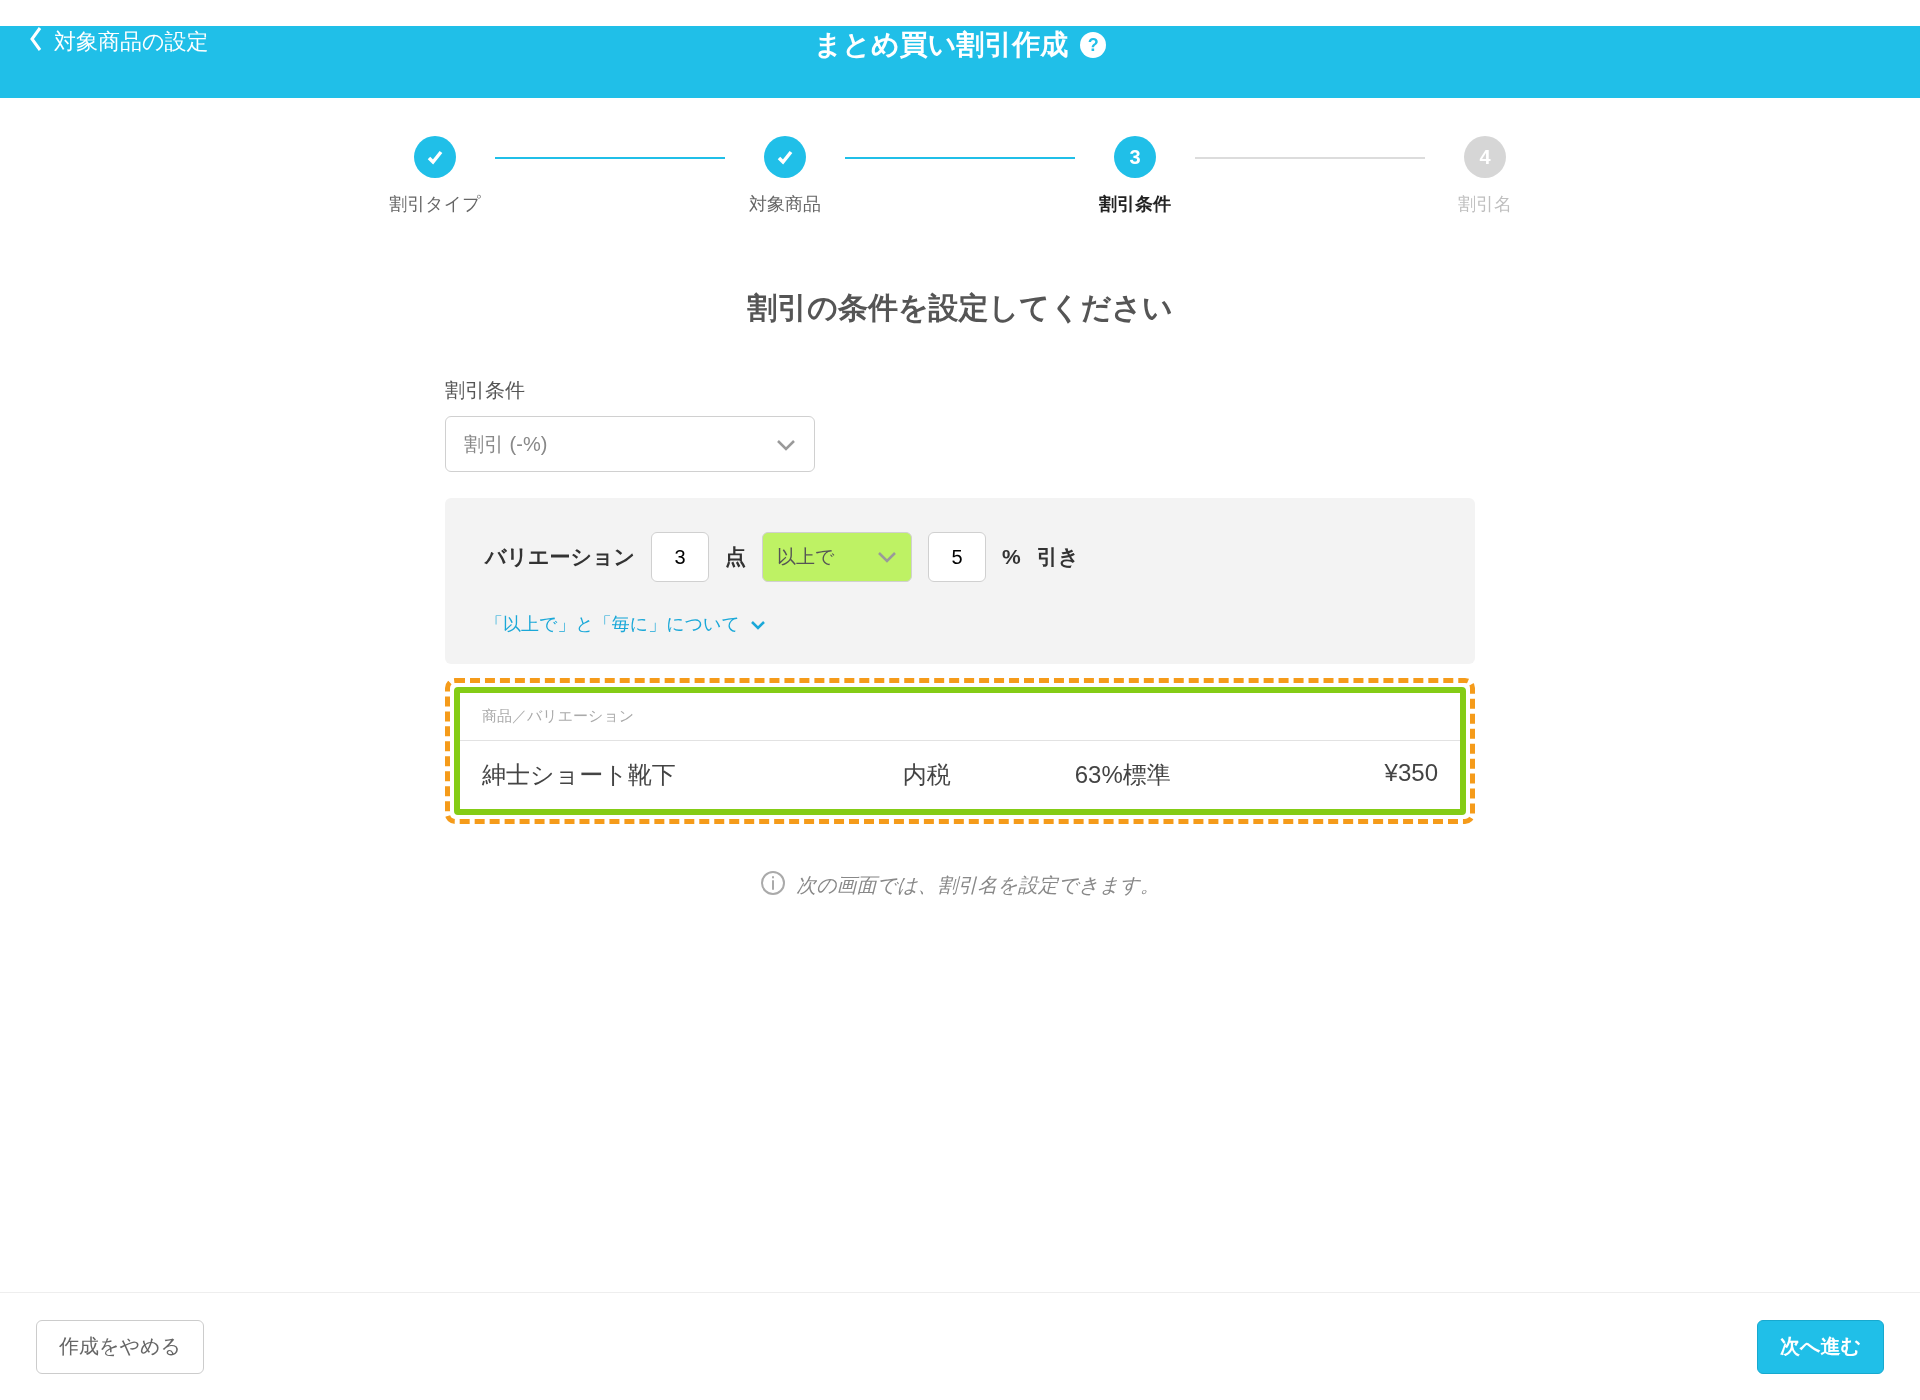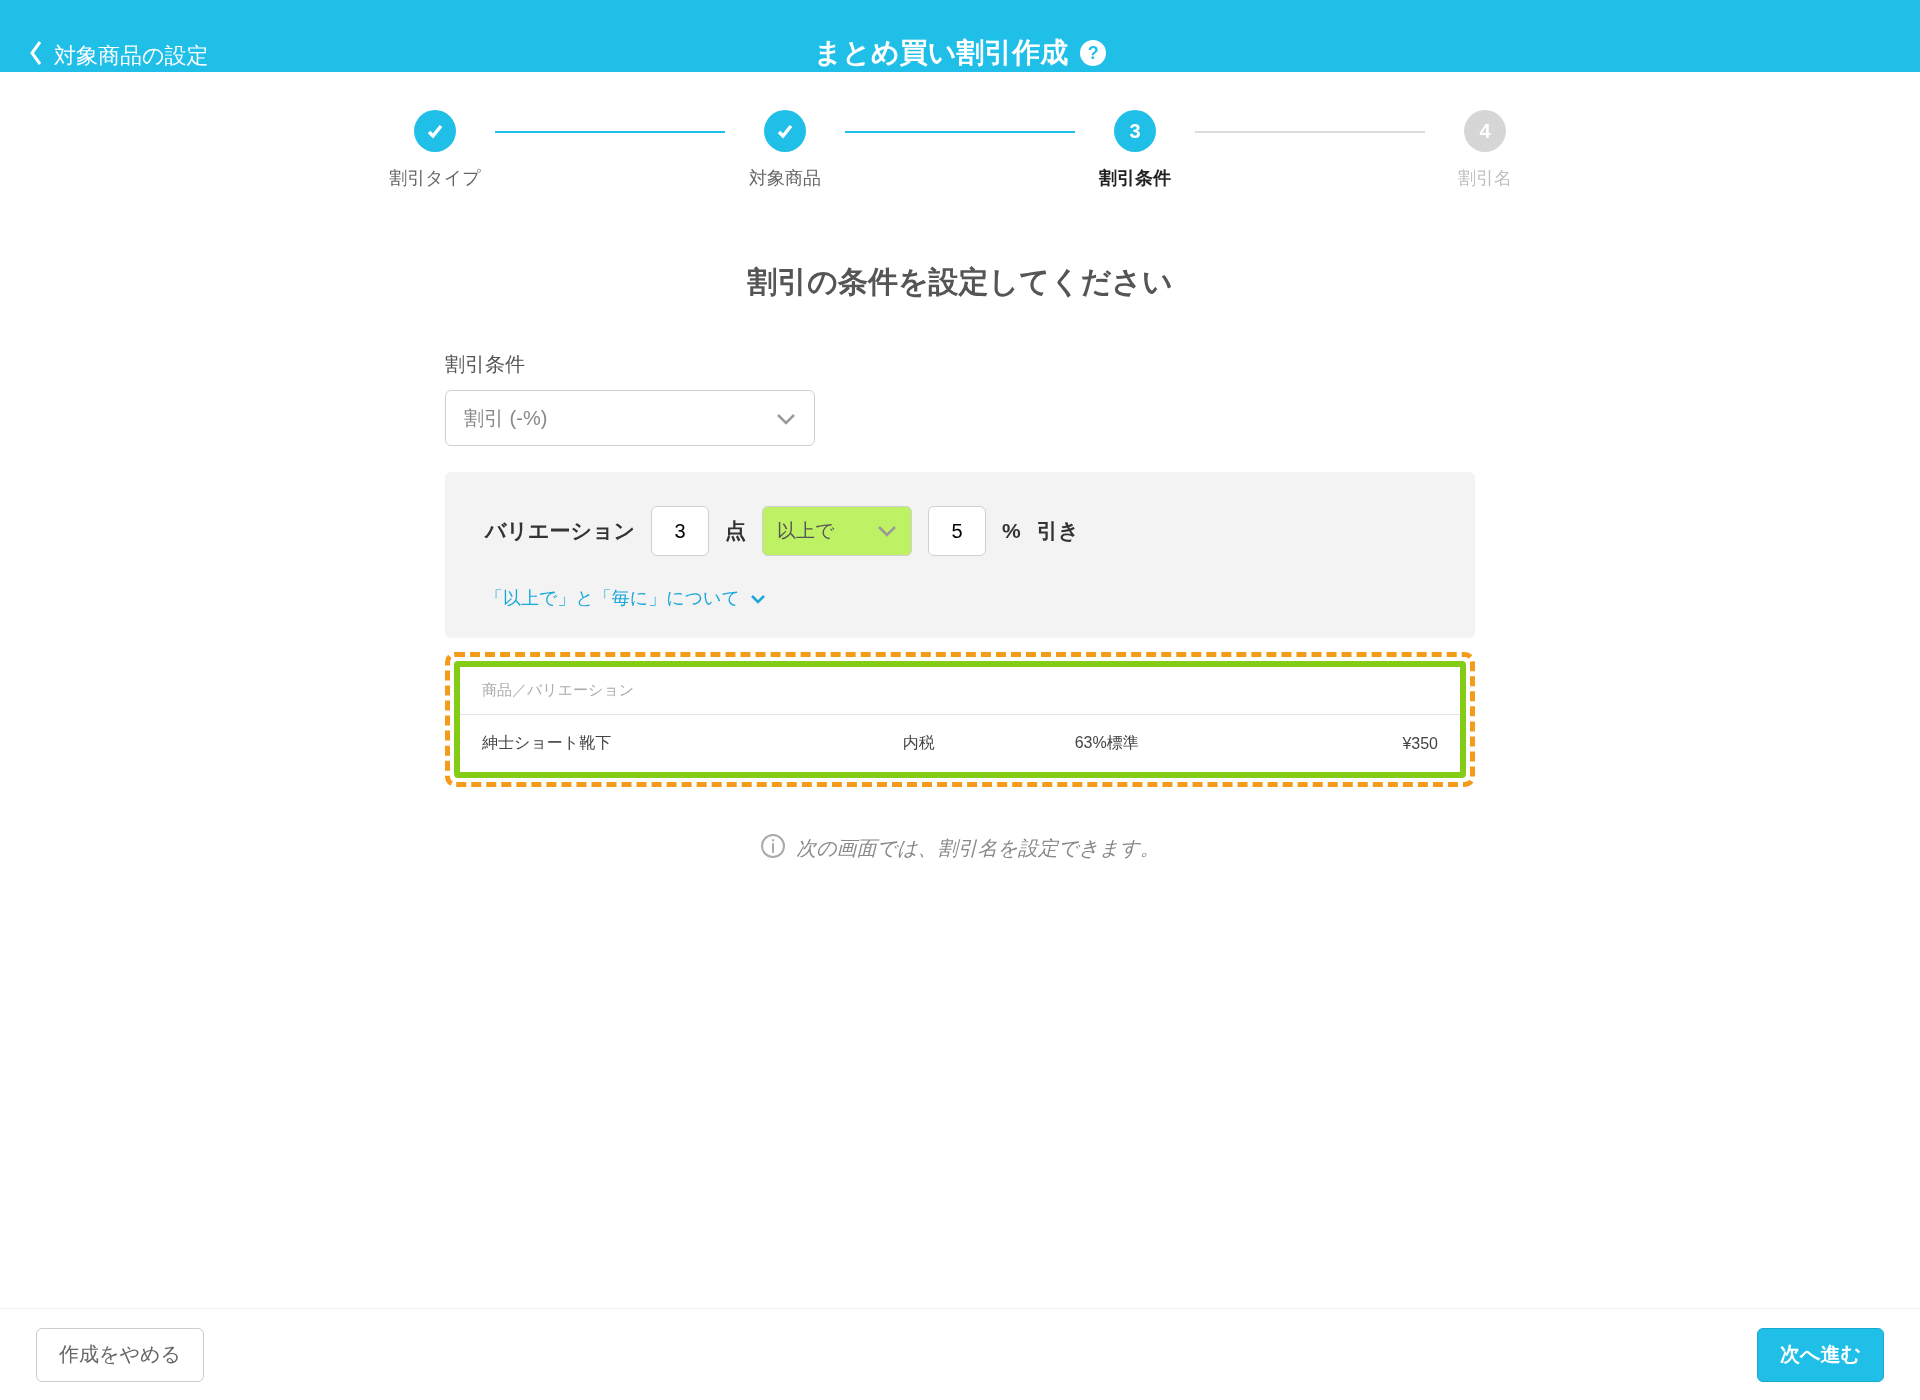--- a/index.html
+++ b/index.html
@@ -1,17 +1,17 @@
 <!DOCTYPE html>
 <html><head>
 <meta charset="utf-8">
 <style>
   * { box-sizing: border-box; margin: 0; padding: 0; }
   body { font-family: -apple-system, "Hiragino Sans", "Hiragino Kaku Gothic ProN", Meiryo, sans-serif; background: #fff; color: #333; }
-  .header { background: #20bfe8; color: #fff; height: 72px; display: flex; align-items: flex-end; position: relative; }
+  .header { background: #20bfe8; color: #fff; height: 72px; display: flex; align-items: flex-start; position: relative; margin-top: 26px; }
   .back { position: absolute; left: 28px; display: flex; align-items: center; gap: 10px; font-size: 22px; cursor: pointer; }
   .back svg { width: 16px; height: 26px; stroke: #fff; stroke-width: 3; fill: none; }
   .title-wrap { flex: 1; text-align: center; font-size: 28px; font-weight: 700; display:flex; align-items:center; justify-content:center; gap:12px;}
   .help-icon { width: 26px; height: 26px; border-radius: 50%; background: #fff; color: #20bfe8; display: inline-flex; align-items: center; justify-content: center; font-size: 18px; font-weight: 700; }
   .stepper { display: flex; align-items: flex-start; justify-content: center; padding: 38px 0 10px; }
   .step { display: flex; flex-direction: column; align-items: center; width: 120px; }
   .circle { width: 42px; height: 42px; border-radius: 50%; display: flex; align-items: center; justify-content: center; color: #fff; font-size: 20px; font-weight: 600; }
   .circle.done, .circle.active { background: #20bfe8; }
   .circle.pending { background: #d6d6d6; }
   .circle svg { width: 20px; height: 20px; stroke: #fff; stroke-width: 3.5; fill: none; }
@@ -38,30 +38,30 @@
   .about-link { margin-top: 30px; display: flex; align-items: center; gap: 10px; color: #1aa8d8; font-size: 18px; cursor: pointer; }
   .about-link svg { width: 16px; height: 10px; stroke: #1aa8d8; stroke-width: 2.5; fill: none; }
 
   .confirm-wrap { margin-top: 22px; display: inline-block; border: 5px solid #f59b1a; border-radius: 8px; padding: 4px 12px 4px 8px; }
   .confirm-link { color: #1aa8d8; font-size: 21px; text-decoration: underline; cursor: pointer; display:flex; align-items:center; gap:8px;}
   .confirm-link svg { width: 16px; height: 10px; stroke: #1aa8d8; stroke-width: 2.5; fill: none; }
 
   .table-wrap { margin-top: 14px; border: 5px dashed #f59b1a; border-radius: 10px; padding: 4px; }
   .table-inner { border: 6px solid #84cc16; border-radius: 4px; overflow: hidden; }
   .thead { background: #fff; padding: 14px 22px; font-size: 15px; color: #aaa; border-bottom: 1px solid #e2e2e2; }
-  .trow { display: flex; padding: 18px 22px; font-size: 16px; color: #444; align-items: center; }
+  .trow { display: flex; padding: 18px 22px; font-size: 24px; color: #444; align-items: flex-start; }
   .c-name { flex: 0 0 44%; }
   .c-tax { flex: 0 0 18%; }
   .c-rate { flex: 0 0 22%; }
   .c-price { flex: 1; text-align: right; }
 
   .info-line { display:flex; align-items:center; justify-content:center; gap:10px; margin: 46px 0 60px; color:#888; font-size:20px;font-style:italic;}
   .info-line svg{width:26px;height:26px;stroke:#aaa;stroke-width:2;fill:none;}
 
-  .footer { position: fixed; bottom: 0; left: 0; right: 0; background: #fff; border-top: 1px solid #eee; height: 92px; display: flex; align-items: center; padding: 8px 36px; }
+  .footer { position: fixed; bottom: 0; left: 0; right: 0; background: #fff; border-top: 1px solid #eee; height: 108px; display: flex; align-items: center; padding: 8px 36px; }
   .btn { height: 54px; border-radius: 6px; font-size: 20px; padding: 0 22px; cursor: pointer; display:flex;align-items:center;}
   .btn-cancel { background: #fff; border: 1px solid #ccc; color: #666; }
   .btn-next { background: #20bfe8; border: 1px solid #17a9cf; color: #fff; margin-left: auto; font-weight:600;}
   .spacer-bottom{height:120px;}
 </style>
 </head>
 <body>
 
 <div class="header">
   <div class="back">

